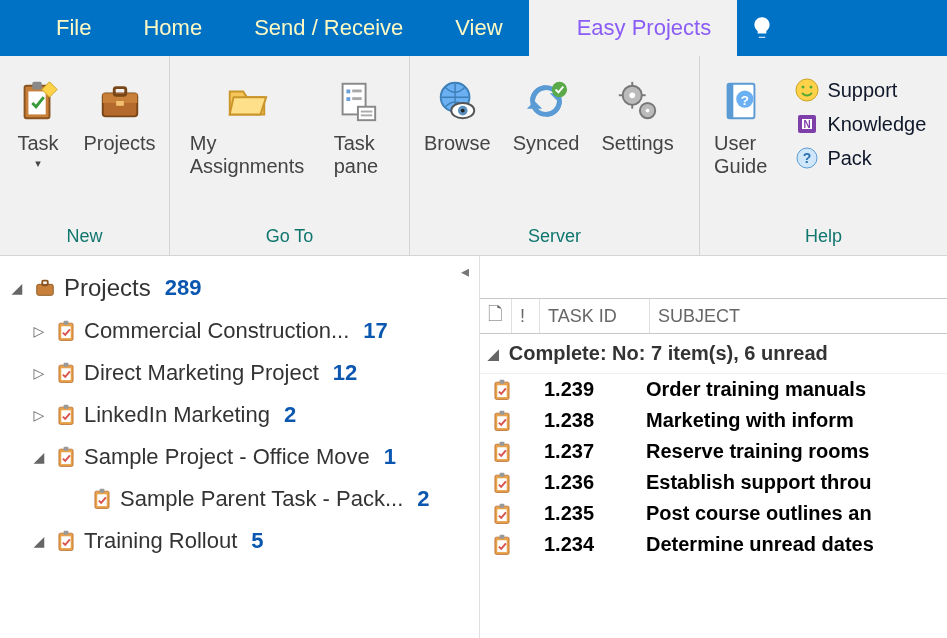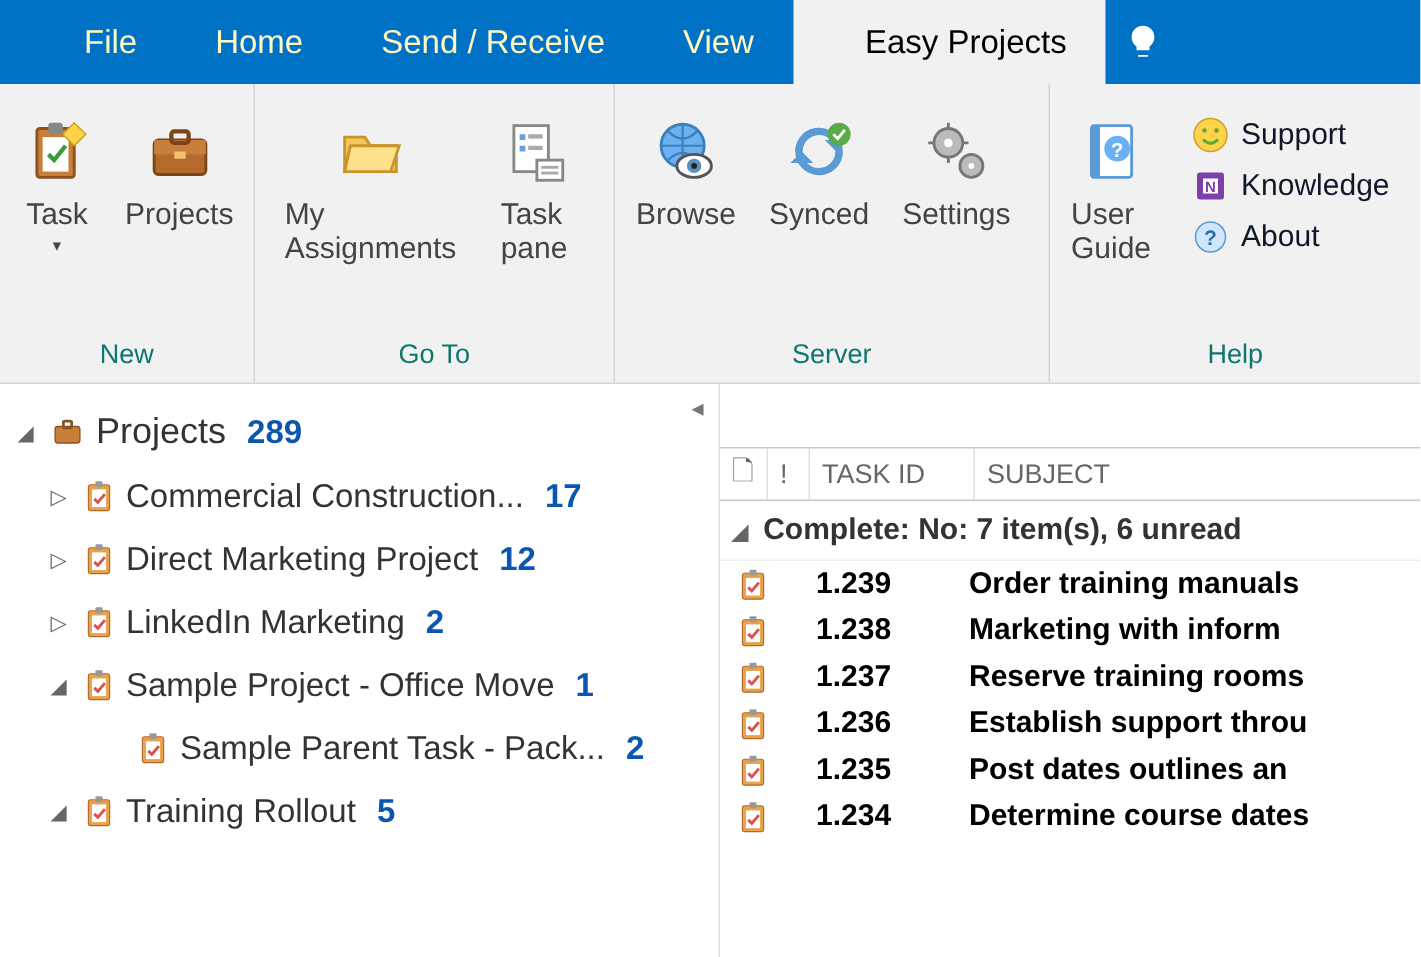--- a/index.html
+++ b/index.html
@@ -1,21 +1,21 @@
 <!DOCTYPE html>
 <html><head>
 <meta charset="utf-8">
 <style>
 * { margin: 0; padding: 0; box-sizing: border-box; }
 body { font-family: "Segoe UI", Tahoma, sans-serif; font-size: 14px; background: #fff; width: 947px; height: 638px; overflow: hidden; position: relative; }
 
 
 .menubar { background: #0072c6; height: 56px; display: flex; align-items: stretch; padding-left: 30px; }
 .menubar .tab { color: #fef9c3; padding: 0 26px; display: flex; align-items: center; font-size: 22px; cursor: pointer; }
-.menubar .tab.active { background: #f1f1f1; color: #000000; padding-left: 48px; }
+.menubar .tab.active { background: #f1f1f1; color: #8b5cf6; padding-left: 48px; }
 .menubar .tell-me { display: flex; align-items: center; padding: 0 12px; color: #fff; }
 .menubar .tell-me svg { width: 26px; height: 26px; }
 
 
 .ribbon { background: #f1f1f1; border-bottom: 1px solid #d4d4d4; display: flex; height: 200px; }
 .ribbon-group { border-right: 1px solid #d4d4d4; display: flex; flex-direction: column; padding: 4px 8px 0 8px; }
 .ribbon-group .items { flex: 1; display: flex; align-items: flex-start; gap: 10px; padding-top: 8px; }
 .ribbon-group .label { text-align: center; color: #0f766e; font-size: 18px; padding: 6px 0 8px 0; }
 .ribbon-btn { display: flex; flex-direction: column; align-items: center; justify-content: flex-start; padding: 4px 6px; cursor: pointer; min-width: 60px; }
 .ribbon-btn .icon-wrap { height: 58px; display: flex; align-items: center; justify-content: center; }
@@ -206,21 +206,21 @@
               <rect x="7" y="7" width="10" height="10" fill="#fff"></rect>
               <text x="12" y="16" font-size="10" fill="#7e3fa8" text-anchor="middle" font-weight="bold">N</text>
             </svg>
           <span>Knowledge</span>
         </div>
         <div class="help-item">
           <svg width="24" height="24" viewBox="0 0 24 24">
               <circle cx="12" cy="12" r="10" fill="#cfe6fb" stroke="#5a9bd5"></circle>
               <text x="12" y="17" font-size="14" fill="#2b6fab" text-anchor="middle" font-weight="bold">?</text>
             </svg>
-          <span>About</span>
+          <span>Pack</span>
         </div>
       </div>
     </div>
     <div class="label">Help</div>
   </div>
 </div>
 
 <div class="main">
 
   <div class="tree">
@@ -383,29 +383,29 @@
         <div class="task-row">
           <span class="ic">
             <svg width="20" height="22" viewBox="0 0 24 28">
               <rect x="3" y="4" width="18" height="22" rx="2" fill="#e8a24a" stroke="#b56a2d"></rect>
               <rect x="6" y="8" width="12" height="15" fill="#fff"></rect>
               <rect x="9" y="1" width="6" height="5" rx="1" fill="#999"></rect>
               <path d="M8 16 l3 3 l6 -7" stroke="#d9534f" stroke-width="2.5" fill="none"></path>
             </svg>
           </span>
           <span class="tid">1.235</span>
-          <span class="subj">Post dates outlines an</span>
+          <span class="subj">Post course outlines an</span>
         </div>
         <div class="task-row">
           <span class="ic">
             <svg width="20" height="22" viewBox="0 0 24 28">
               <rect x="3" y="4" width="18" height="22" rx="2" fill="#e8a24a" stroke="#b56a2d"></rect>
               <rect x="6" y="8" width="12" height="15" fill="#fff"></rect>
               <rect x="9" y="1" width="6" height="5" rx="1" fill="#999"></rect>
               <path d="M8 16 l3 3 l6 -7" stroke="#d9534f" stroke-width="2.5" fill="none"></path>
             </svg>
           </span>
           <span class="tid">1.234</span>
-          <span class="subj">Determine course dates</span>
+          <span class="subj">Determine unread dates</span>
         </div>
       </div>
   </div>
 </div>
 
 </body></html>

